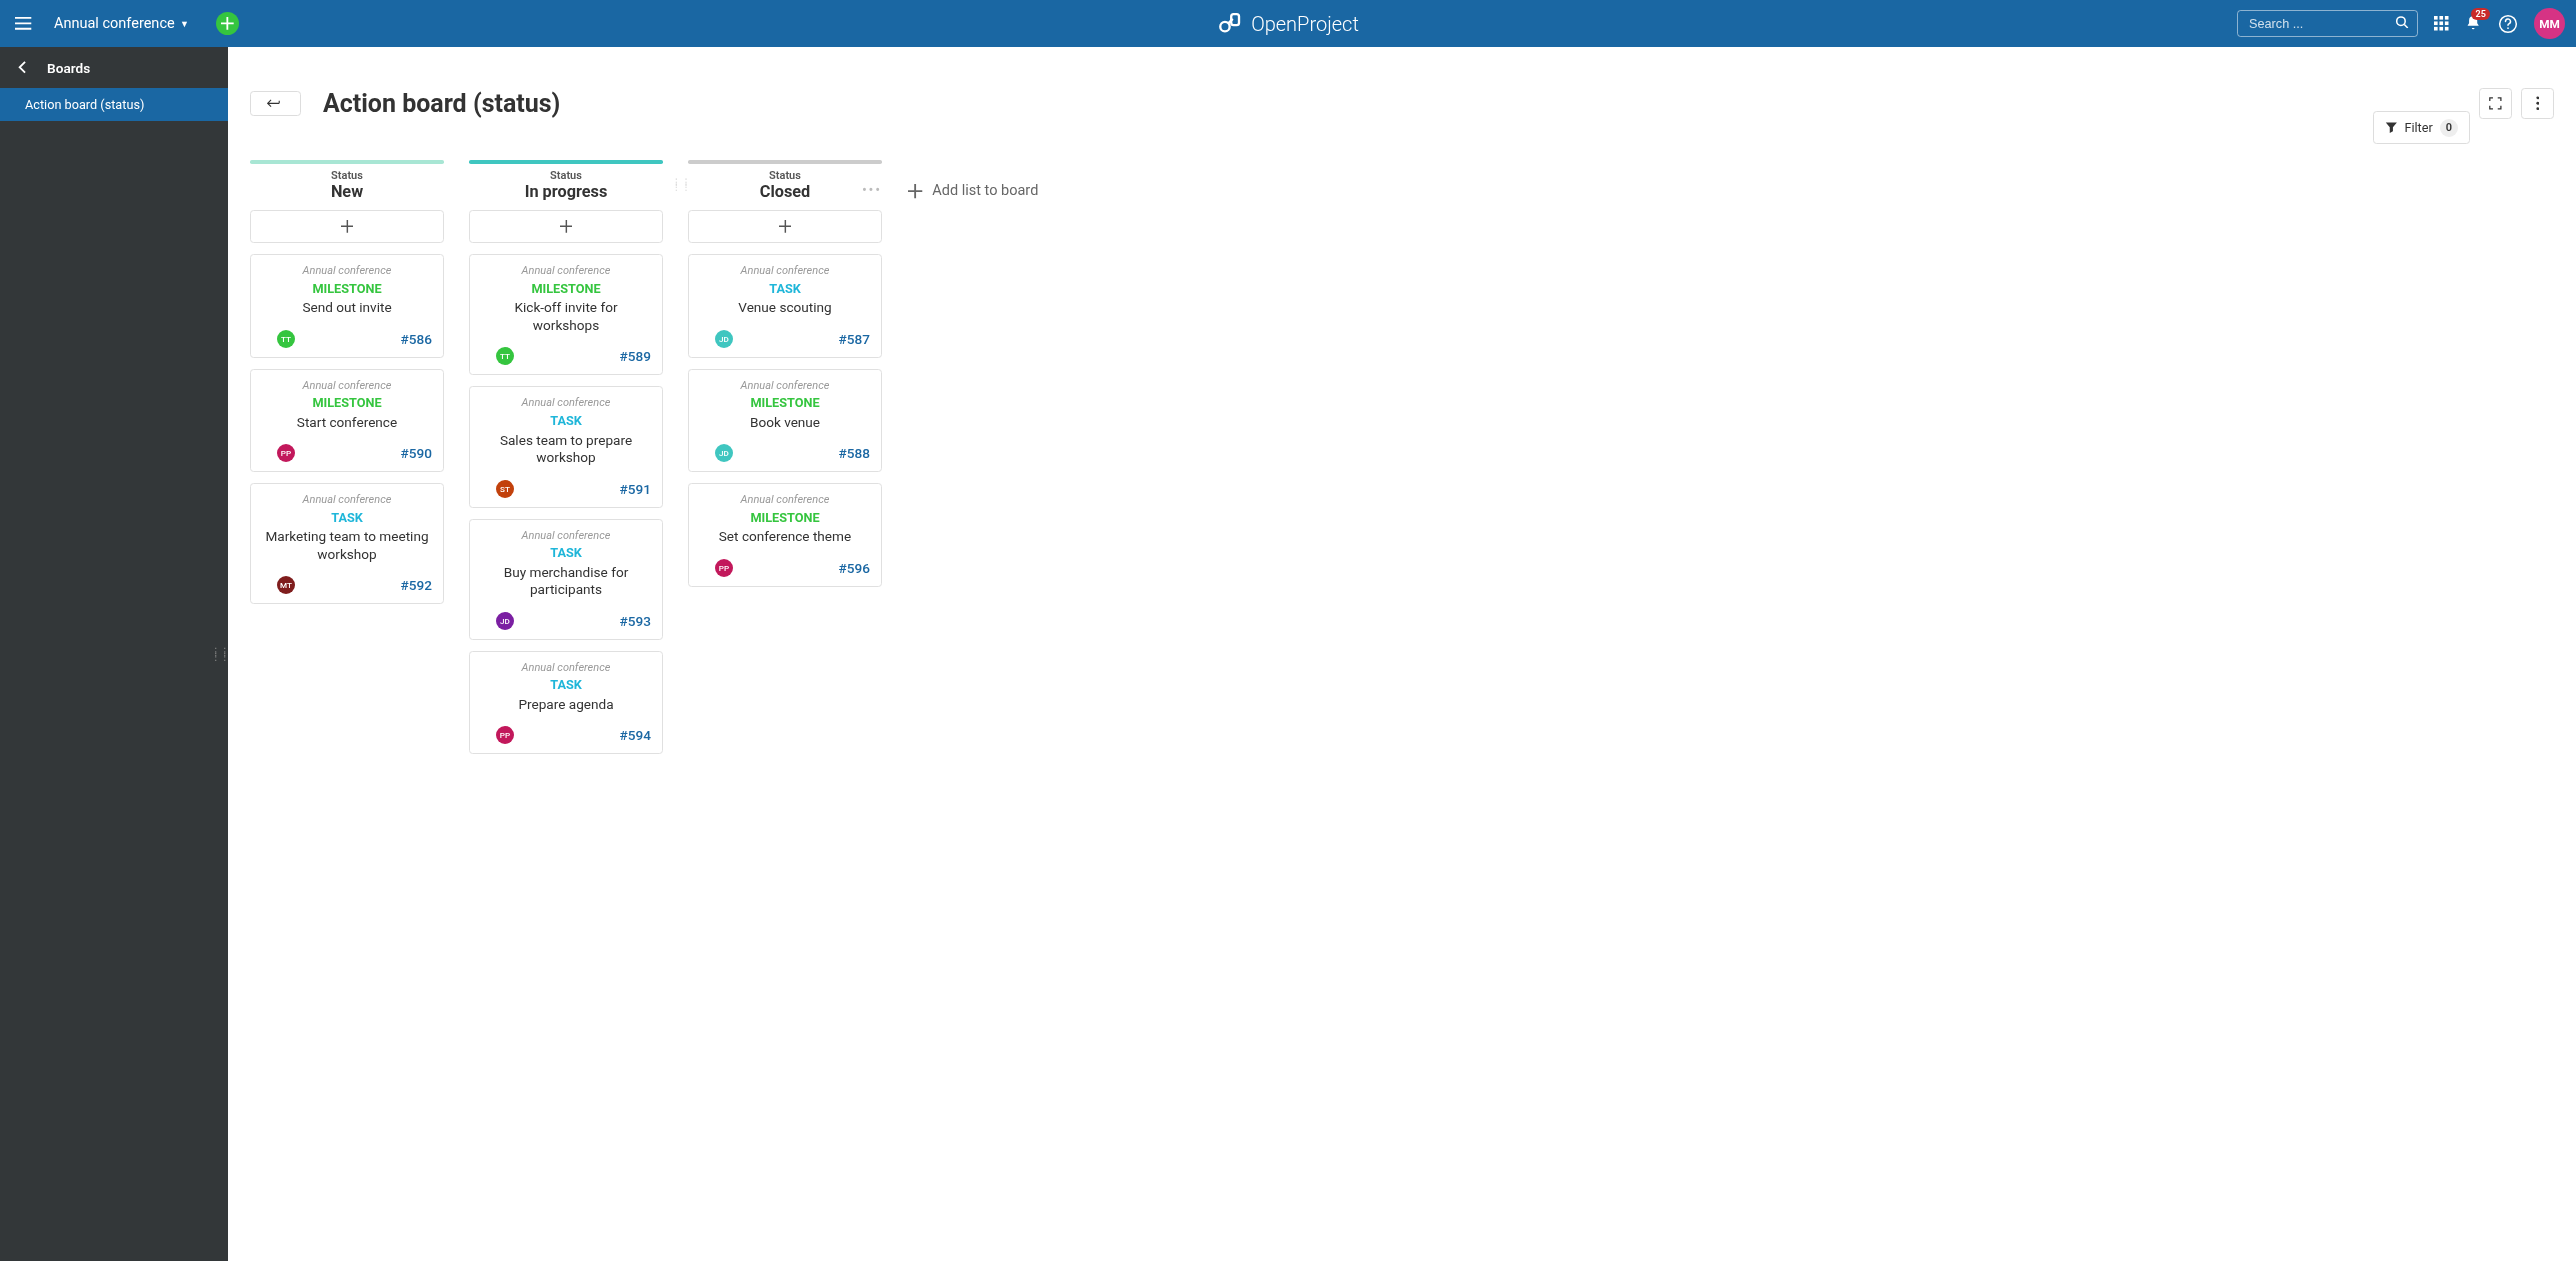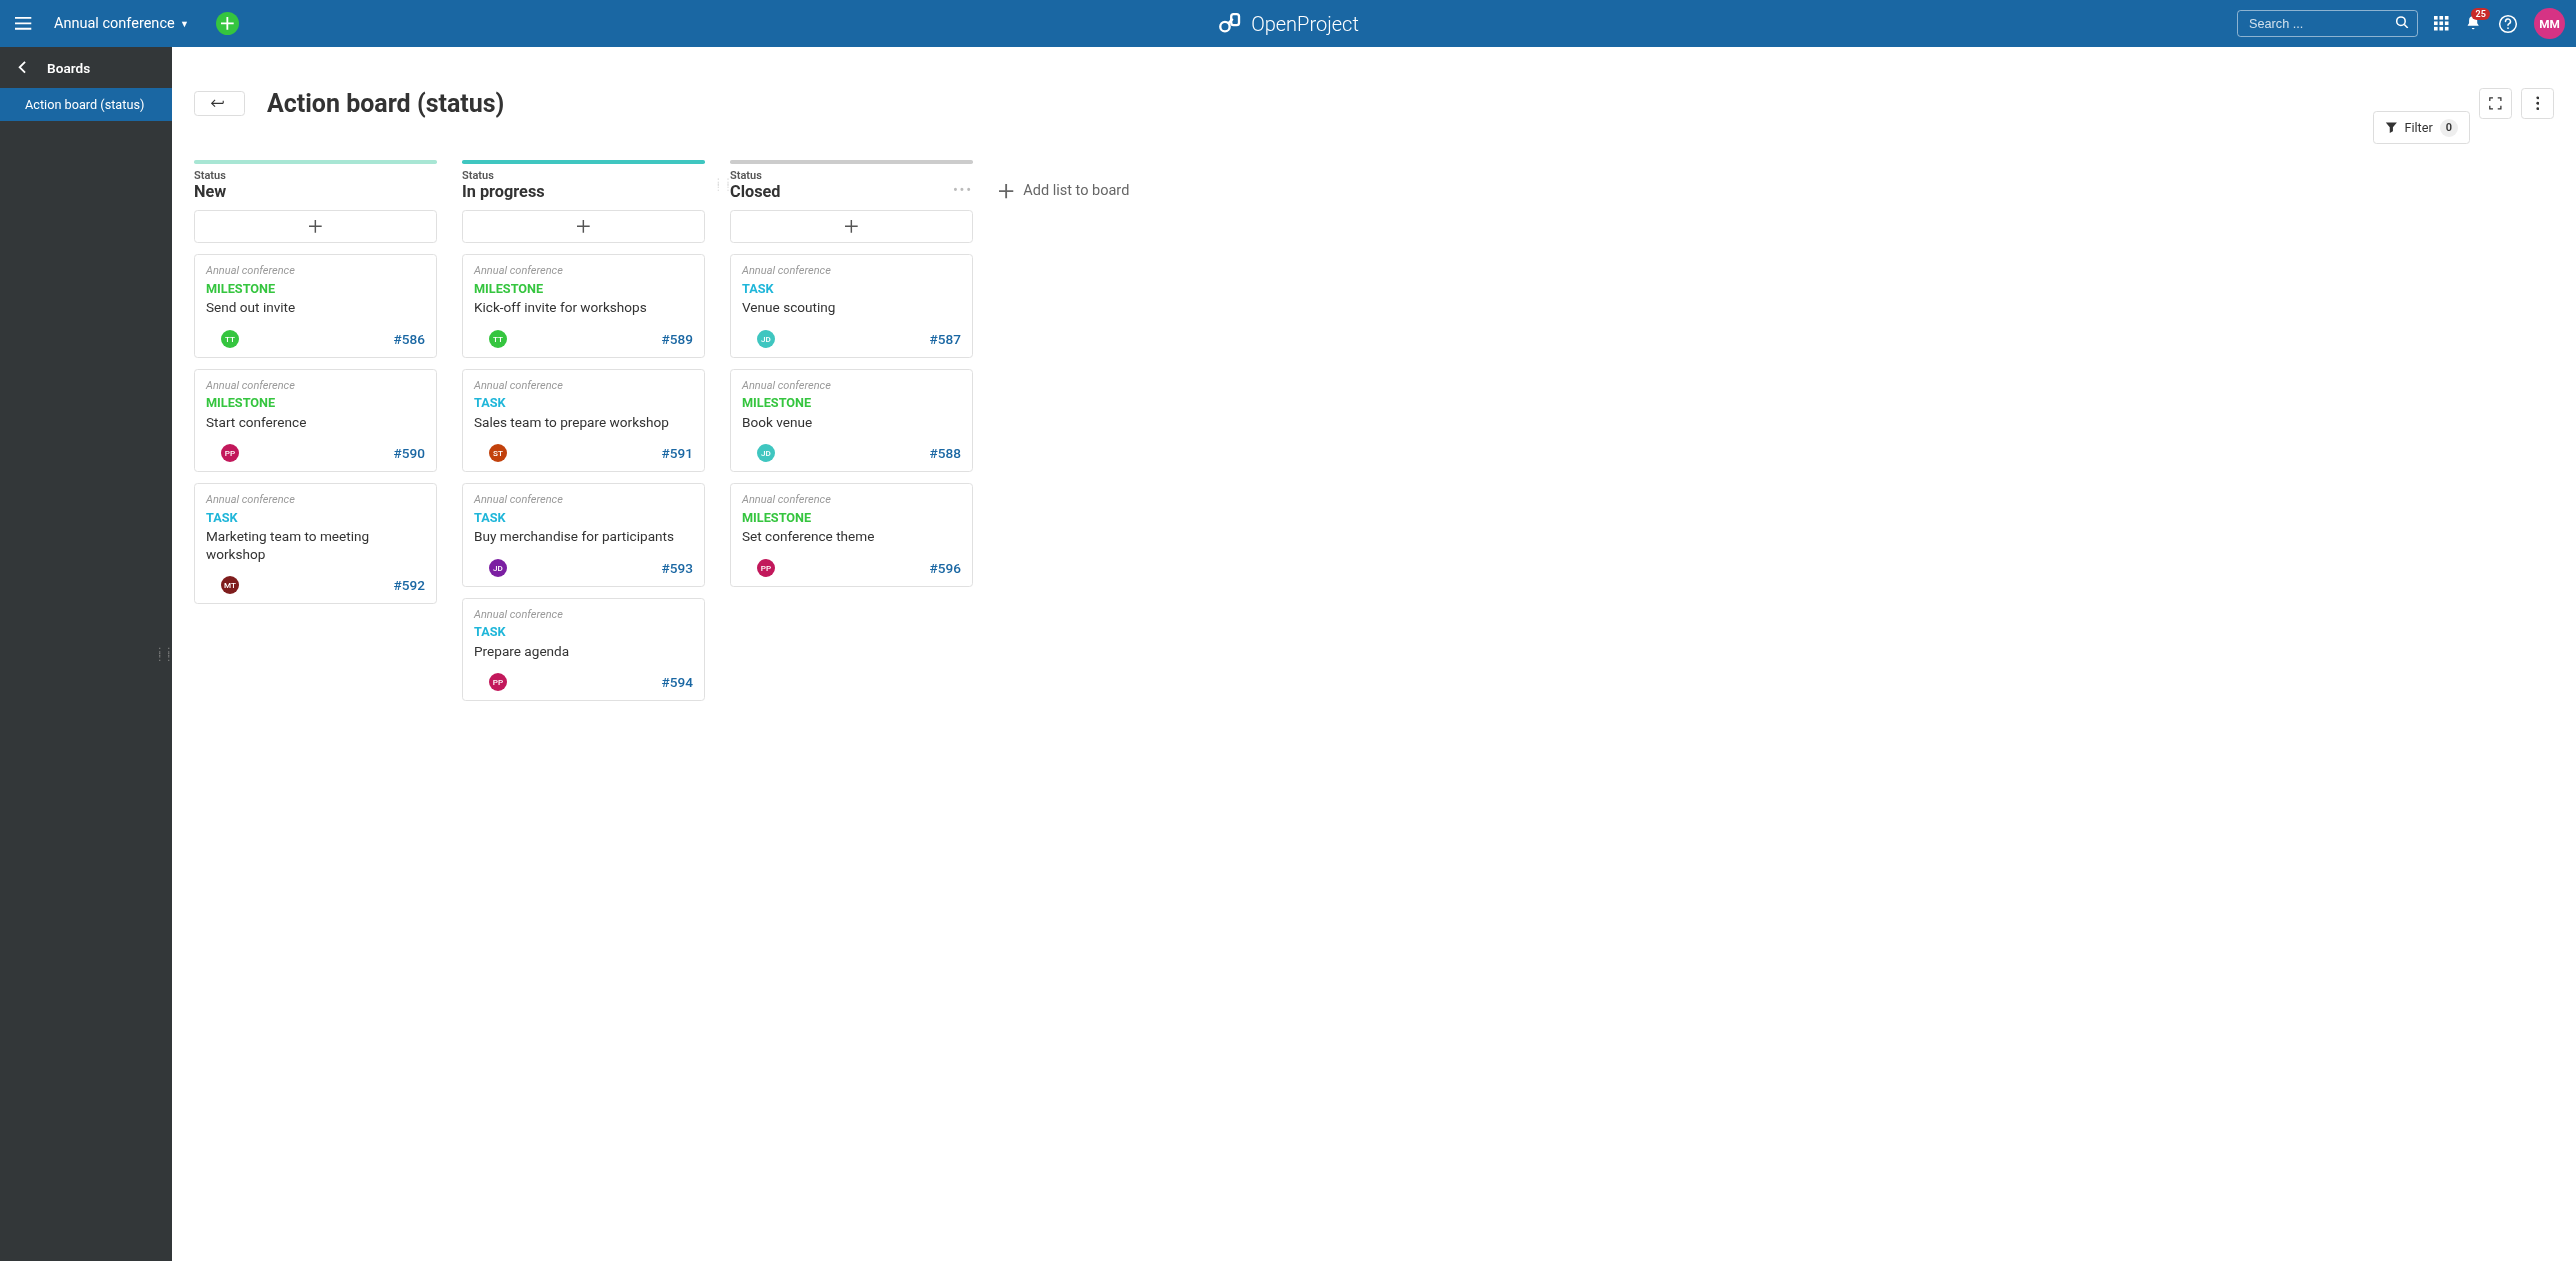--- a/index.html
+++ b/index.html
@@ -17,40 +17,40 @@
 .topbar .search { position:relative; }
 .topbar .search input { background: transparent; border:0.9px solid rgba(255,255,255,.5); border-radius:3.6px; padding:5.4px 31px 5.4px 11px; color:#fff; width:181px; font-size:12.7px; }
 .topbar .search input::placeholder { color: rgba(255,255,255,.8); }
 .topbar .search .sicon { position:absolute; right:9px; top:50%; transform:translateY(-50%); }
 .topbar .grid-icon, .topbar .bell-icon, .topbar .help-icon { cursor:pointer; position:relative; display:flex; align-items:center; }
 .topbar .badge { position:absolute; top:-7.2px; right:-9px; background:#c92a2a; color:#fff; border-radius:9px; font-size:9px; padding:0.9px 4.5px; font-weight:600; }
 .topbar .avatar { width:31px; height:31px; border-radius:50%; background:#d63384; display:flex; align-items:center; justify-content:center; font-size:11.8px; font-weight:700; color:#fff; cursor:pointer; }
 
 
 .layout { display:flex; height: calc(100vh - 47px); }
-.sidebar { width:172px; background:#333739; color:#fff; flex-shrink:0; position:relative; }
+.sidebar { width:228px; background:#333739; color:#fff; flex-shrink:0; position:relative; }
 .sidebar .back-row { display:flex; align-items:center; gap:16.3px; padding:12.7px 16.3px; cursor:pointer; font-size:13.6px; font-weight:600; }
 .sidebar .back-row svg { width:14.5px; height:14.5px; }
 .sidebar .item { padding:9px 25px; font-size:12.7px; cursor:pointer; }
 .sidebar .item.active { background:#1A67A3; }
 .sidebar .collapse-handle { position:absolute; right:-0.9px; top:50%; transform:translateY(-50%); color:#888; font-size:10px; letter-spacing:-0.9px; cursor:pointer; line-height:5.4px; }
 
 .main { flex:1; padding: 16.3px 22px; overflow:auto; }
 .main-header { display:flex; align-items:center; gap:22px; margin-bottom:16.3px; }
 .back-btn { border:0.9px solid #ddd; border-radius:3.6px; padding:5.4px 16.3px; cursor:pointer; display:flex; align-items:center; justify-content:center; }
 .back-btn svg { width:16.3px; height:12.7px; }
 .page-title { font-size:25px; font-weight:700; color:#333; }
 .header-tools { margin-left:auto; display:flex; align-items:center; gap:9px; }
 .filter-btn { border:0.9px solid #ddd; border-radius:3.6px; padding:6.3px 11px; cursor:pointer; display:flex; align-items:center; gap:7.2px; font-size:12.7px; color:#333;margin-top:48px; }
 .filter-btn .count { background:#eee; border-radius:50%; width:18px; height:18px; display:flex; align-items:center; justify-content:center; font-size:11px; font-weight:600; }
 .icon-btn { border:0.9px solid #ddd; border-radius:3.6px; width:33px; height:31px; display:flex; align-items:center; justify-content:center; cursor:pointer; }
 
 
 .board { display:flex; gap:25px; align-items:flex-start; }
-.column { width:243px; flex-shrink:0; position:relative; }
+.column { width:194px; flex-shrink:0; position:relative;text-align:center; }
 .column .bar { height:3.6px; border-radius:1.8px; margin-bottom:5.4px; }
 .column .col-label { font-size:11px; color:#555; font-weight:600; }
 .column .col-title { font-size:16.3px; font-weight:700; color:#333; margin-bottom:9px; }
 .column .more-dots { position:absolute; right:0; top:22px; color:#bbb; cursor:pointer; font-size:14.5px; letter-spacing:1.8px; }
 .column .drag-handle { position:absolute; left:-16.3px; top:20px; color:#ccc; font-size:9px; cursor:grab; line-height:4.5px; letter-spacing:0.9px; }
 .add-card-btn { border:0.9px solid #e0e0e0; border-radius:3.6px; height:33px; display:flex; align-items:center; justify-content:center; cursor:pointer; color:#555; font-size:16.3px; margin-bottom:11px; }
 .card { border:0.9px solid #e0e0e0; border-radius:3.6px; padding:9px 11px; margin-bottom:11px; cursor:pointer; background:#fff; }
 .card .proj { font-size:11px; color:#999; font-style:italic; margin-bottom:3.6px; }
 .card .type { font-size:12.7px; font-weight:700; text-transform:uppercase; margin-bottom:3.6px; }
 .card .type.milestone { color:#35c53f; }

